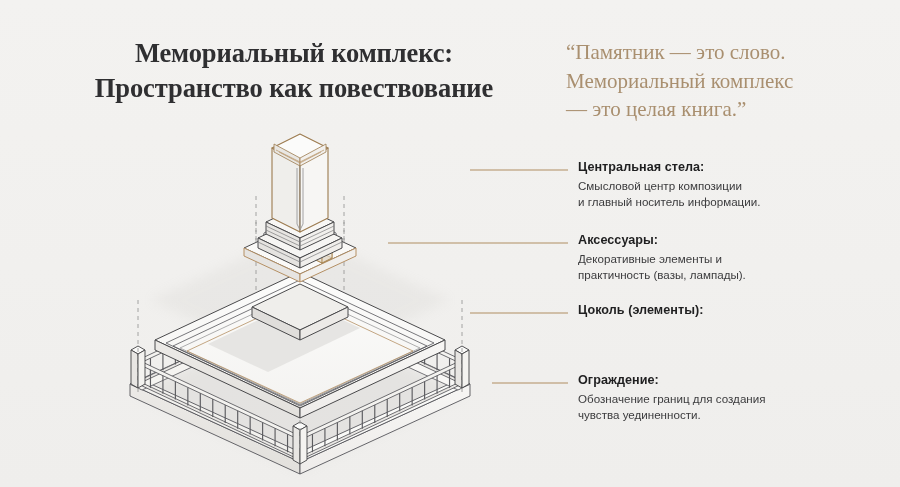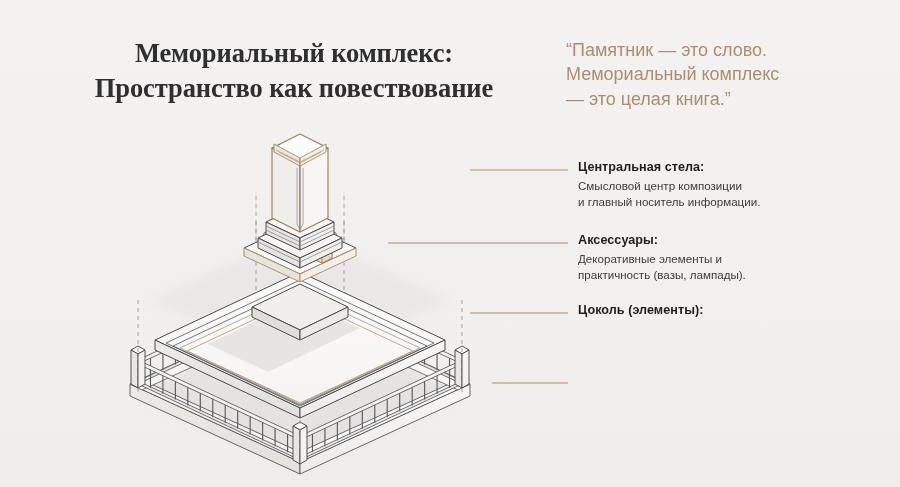--- a/index.html
+++ b/index.html
@@ -35,23 +35,23 @@
     letter-spacing: -0.1px;
     color: #2f2f31;
     white-space: pre-line;
     text-align: center;
   }
   #quote {
     position: absolute;
     left: 566px;
     top: 38px;
     width: 310px;
-    font-family: Liberation Sans, sans-serif;
+    font-family: Liberation Serif, serif;
     font-weight: 400;
-    font-size: 18px;
+    font-size: 21px;
     line-height: 1.36;
     color: #a98f6f;
     white-space: pre-line;
   }
 
   
   .anno {
     position: absolute;
     left: 578px;
     width: 300px;
@@ -99,20 +99,25 @@
     <div class="anno-body">Смысловой центр композиции
 и главный носитель информации.</div>
   </div>
   <div class="anno" id="anno-1" style="top: 233px;">
     <div class="anno-title">Аксессуары:</div>
     <div class="anno-body">Декоративные элементы и
 практичность (вазы, лампады).</div>
   </div>
   <div class="anno" id="anno-2" style="top: 303px;">
     <div class="anno-title">Цоколь (элементы):</div>
+  </div>
+  <div class="anno" id="anno-3" style="top: 373px;">
+    <div class="anno-title">Ограждение:</div>
+    <div class="anno-body">Обозначение границ для создания
+чувства уединенности.</div>
   </div>
 
   <svg id="diagram" viewBox="0 0 900 487">
     <defs>
       <linearGradient id="topFill" x1="0" y1="0" x2="0" y2="1">
         <stop offset="0" stop-color="#fcfcfb"></stop>
         <stop offset="1" stop-color="#f4f3f1"></stop>
       </linearGradient>
       <linearGradient id="leftFill" x1="0" y1="0" x2="0" y2="1">
         <stop offset="0" stop-color="#eceae7"></stop>

